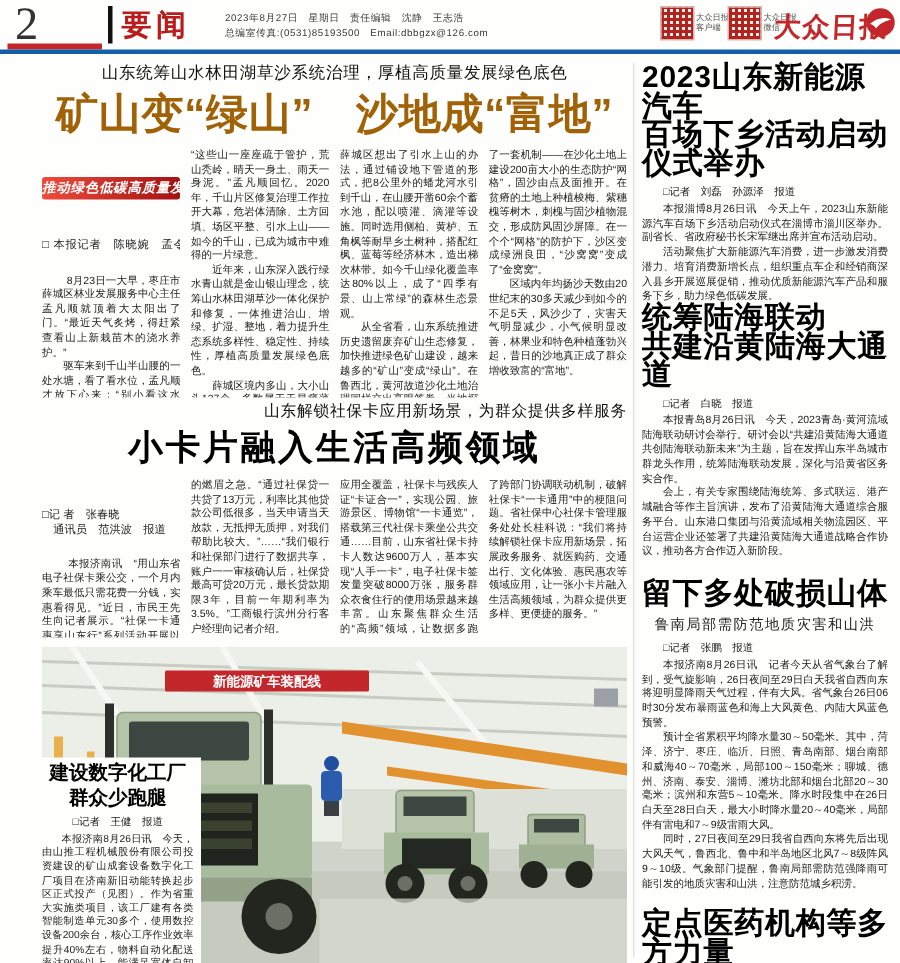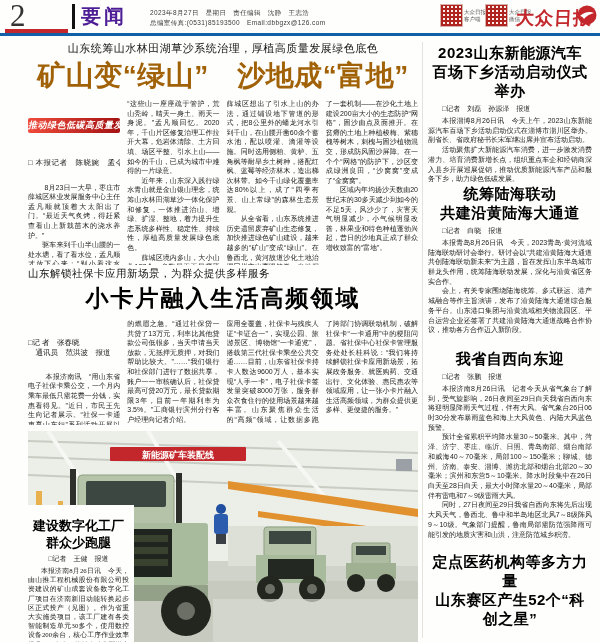--- a/index.html
+++ b/index.html
@@ -3,21 +3,21 @@
 <meta charset="utf-8">
 <style>
   html,body{margin:0;padding:0;}
   body{background:#dcdcd8;font-family:"Liberation Sans",sans-serif;}
   .sheet{position:relative;width:600px;height:642px;margin:0 auto;background:#fefefd;overflow:hidden;color:#1a1a1a;}
 
   
   .pagenum{position:absolute;left:10px;top:-2px;font-size:31px;font-weight:400;color:#333;font-family:"Liberation Serif",serif;}
   .red-underline{position:absolute;left:5px;top:29px;width:63px;height:4px;background:#c3272b;}
   .head-vert{position:absolute;left:72px;top:4px;width:2.5px;height:25px;background:#111;}
-  .section-name{position:absolute;left:81px;top:3px;font-size:20px;font-weight:900;letter-spacing:3px;color:#4c1d95;}
+  .section-name{position:absolute;left:81px;top:3px;font-size:20px;font-weight:900;letter-spacing:3px;color:#b91c1c;}
   .meta{position:absolute;left:150px;top:8px;font-size:6.5px;line-height:9.5px;color:#3a3a3a;letter-spacing:.4px;}
   .qr{position:absolute;top:5px;width:21px;height:21px;background:
       repeating-linear-gradient(90deg,#b02420 0 2px,rgba(255,255,255,0) 2px 4px),
       repeating-linear-gradient(0deg,#b02420 0 2px,#fdeeea 2px 4px);
       outline:1px solid #d9b2ac;}
   .qr-label{position:absolute;top:9px;font-size:5.5px;line-height:6.5px;color:#555;}
   .masthead{position:absolute;left:516px;top:6px;font-size:18px;font-weight:900;color:#c3272b;letter-spacing:1px;transform:skewX(-3deg);}
   .mast-logo{position:absolute;left:577px;top:5px;width:20px;height:20px;}
   .blue-rule{position:absolute;left:0;top:33px;width:600px;height:3px;background:#1261a8;}
   .col-sep{position:absolute;left:422px;top:42px;width:1px;height:596px;background:#e2e2de;}
@@ -27,37 +27,37 @@
   .lead-kicker{text-align:center;font-size:11px;color:#111;letter-spacing:.5px;}
   .lead-headline{text-align:center;font-size:28px;font-weight:900;letter-spacing:.5px;color:#a16207;margin-top:4px;line-height:32px;}
   .lead-body{display:flex;gap:7px;margin-top:7px;height:166px;overflow:hidden;}
   .ncol{flex:1;font-size:7px;line-height:9.6px;text-align:justify;white-space:pre-wrap;overflow:hidden;color:#1b1b1b;}
   .badge{background:linear-gradient(90deg,#ef4b3c,#a31212);color:#fff;font-weight:700;font-style:italic;
          font-size:9px;letter-spacing:.5px;text-align:center;padding:2.5px 0 3px;border-radius:2px;margin-bottom:4px;white-space:nowrap;}
   .lead-byline{font-size:7.5px;color:#222;margin:2px 0 5px;letter-spacing:.5px;white-space:nowrap;}
 
   
   #card{position:absolute;left:28px;top:267px;width:390px;}
-  .card-kicker{text-align:left;font-size:10.5px;color:#111;letter-spacing:.5px;}
+  .card-kicker{text-align:right;font-size:10.5px;color:#111;letter-spacing:.5px;}
   .card-headline{text-align:center;font-size:23px;font-weight:900;letter-spacing:2px;color:#000;margin-top:2px;line-height:30px;}
   .card-body{display:flex;gap:7px;margin-top:6px;height:106px;overflow:hidden;}
   .card-byline{font-size:7.5px;line-height:10px;margin-bottom:4px;white-space:pre-wrap;color:#222;}
 
   
   #photo{position:absolute;left:28px;top:431px;width:390px;height:211px;overflow:hidden;text-align:center;}
 
   
-  #inset{position:absolute;left:28px;top:505px;width:106px;height:137px;background:#fefefd;box-sizing:border-box;padding:13px 5px 0 0;font-family:Liberation Serif, serif;}
+  #inset{position:absolute;left:28px;top:505px;width:106px;height:137px;background:#fefefd;box-sizing:border-box;padding:2px 5px 0 0;}
   .inset-title{font-size:13px;font-weight:900;text-align:center;line-height:16.5px;color:#000;}
   .inset-byline{font-size:7px;text-align:center;margin:3px 0 2px;color:#222;}
   .inset-body{font-size:6.8px;line-height:9.2px;text-align:justify;text-indent:13px;color:#1b1b1b;overflow:hidden;}
 
   
   #rightcol{position:absolute;left:428px;top:40px;width:164px;}
-  .r-title{font-size:15px;font-weight:900;text-align:center;line-height:19px;color:#000;letter-spacing:.5px;}
+  .r-title{font-size:20px;font-weight:900;line-height:19px;color:#000;letter-spacing:.5px;}
   .r-subtitle{font-size:9.5px;text-align:center;margin-top:4px;color:#222;letter-spacing:1px;}
   .r-byline{font-size:7px;text-align:left;margin:4px 0 2px 14px;color:#222;}
   .r-body p{margin:0;font-size:7px;line-height:9.7px;text-align:justify;text-indent:14px;color:#1b1b1b;}
   .mt1{margin-top:3px;} .mt2{} .mt3{margin-top:14px;} .mt4{margin-top:13px;}
 </style>
 </head>
 <body>
 
 <div class="sheet">
 
@@ -229,21 +229,22 @@
       <div class="r-title">统筹陆海联动</div>
       <div class="r-title">共建沿黄陆海大通道</div>
       <div class="r-byline">□记者　白晓　报道</div>
       <div class="r-body">
         <p>本报青岛8月26日讯　今天，2023青岛·黄河流域陆海联动研讨会举行。研讨会以“共建沿黄陆海大通道　共创陆海联动新未来”为主题，旨在发挥山东半岛城市群龙头作用，统筹陆海联动发展，深化与沿黄省区务实合作。</p>
         <p>会上，有关专家围绕陆海统筹、多式联运、港产城融合等作主旨演讲，发布了沿黄陆海大通道综合服务平台。山东港口集团与沿黄流域相关物流园区、平台运营企业还签署了共建沿黄陆海大通道战略合作协议，推动各方合作迈入新阶段。</p>
       </div>
     </div>
 
     <div class="r-article mt3">
-      <div class="r-title">我省自西向东迎</div>
+      <div class="r-title">留下多处破损山体</div>
+      <div class="r-subtitle">鲁南局部需防范地质灾害和山洪</div>
       <div class="r-byline">□记者　张鹏　报道</div>
       <div class="r-body">
         <p>本报济南8月26日讯　记者今天从省气象台了解到，受气旋影响，26日夜间至29日白天我省自西向东将迎明显降雨天气过程，伴有大风。省气象台26日06时30分发布暴雨蓝色和海上大风黄色、内陆大风蓝色预警。</p>
         <p>预计全省累积平均降水量30～50毫米。其中，菏泽、济宁、枣庄、临沂、日照、青岛南部、烟台南部和威海40～70毫米，局部100～150毫米；聊城、德州、济南、泰安、淄博、潍坊北部和烟台北部20～30毫米；滨州和东营5～10毫米。降水时段集中在26日白天至28日白天，最大小时降水量20～40毫米，局部伴有雷电和7～9级雷雨大风。</p>
         <p>同时，27日夜间至29日我省自西向东将先后出现大风天气，鲁西北、鲁中和半岛地区北风7～8级阵风9～10级。气象部门提醒，鲁南局部需防范强降雨可能引发的地质灾害和山洪，注意防范城乡积涝。</p>
       </div>
     </div>
 
     <div class="r-article mt4">
       <div class="r-title">定点医药机构等多方力量</div>

